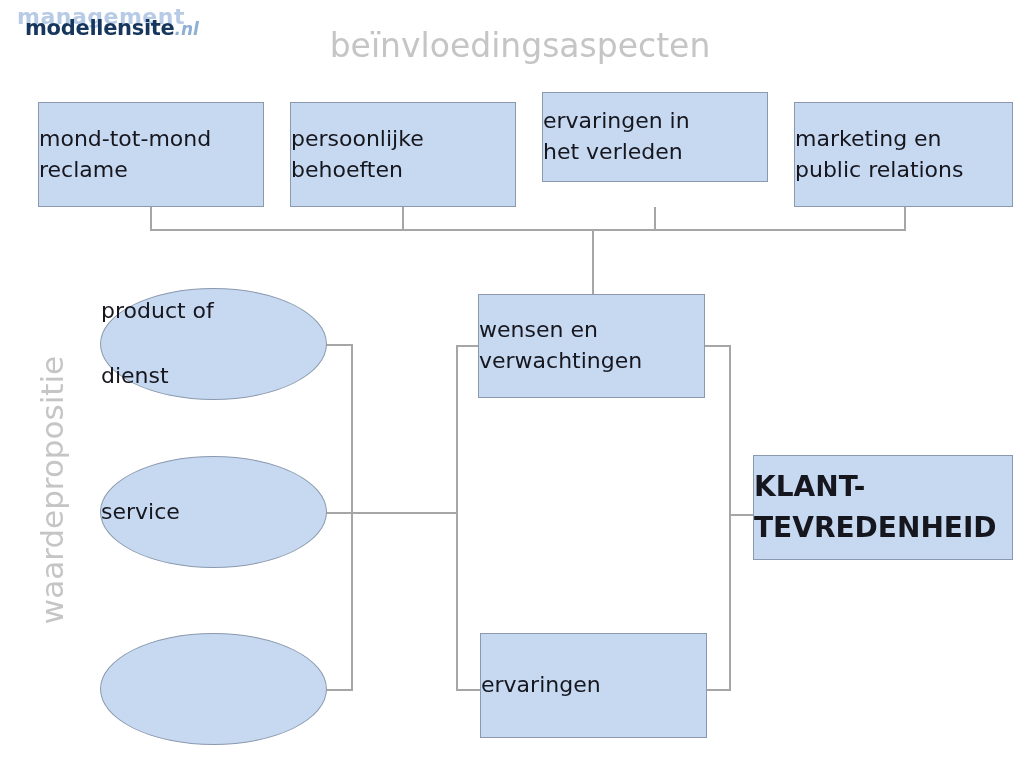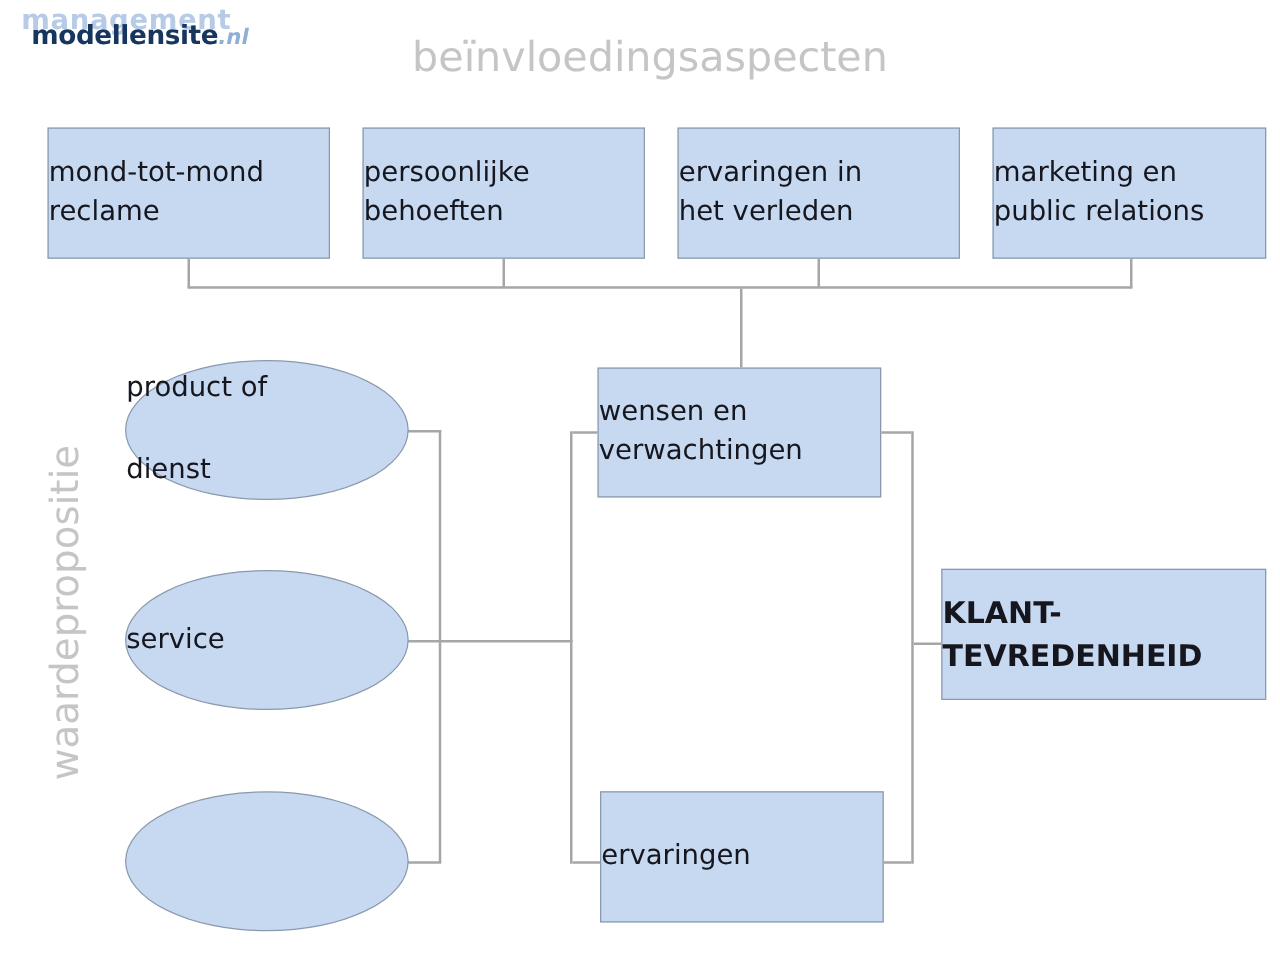--- a/index.html
+++ b/index.html
@@ -32,21 +32,21 @@
   
   .node {
     position:absolute; box-sizing:border-box;
     background:var(--box_fill,#c6d9f1); border:1px solid var(--box_border,#8a99ad);
     display:flex; flex-direction:column; align-items:flex-start; justify-content:center;
     text-align:center; color:var(--ink,#16161e); font-size:22px; line-height:1.4;
     z-index:2;
   }
   .node span { display:block; }
   .ellipse { border-radius:50%;gap:34px; }
-  .bold-node { font-weight:bold; font-size:24px; line-height:1.45; }
+  .bold-node { font-weight:bold; font-size:28px; line-height:1.45; }
 
   
   .line { position:absolute; background:var(--line,#a6a6a6); z-index:1; }
 </style>
 </head>
 <body>
 
 <div class="canvas">
 
   <div class="logo">
@@ -80,21 +80,21 @@
   <div class="line" style="left:731px; top:514px; width:22px; height:2px;"></div>
 
   <div class="node" style="left:38px; top:102px; width:226px; height:105px;">
     <span>mond-tot-mond</span>
     <span>reclame</span>
   </div>
   <div class="node" style="left:290px; top:102px; width:226px; height:105px;">
     <span>persoonlijke</span>
     <span>behoeften</span>
   </div>
-  <div class="node" style="left:542px; top:102px; width:226px; height:105px;">
+  <div class="node" style="left:542px; top:92px; width:226px; height:90px;">
     <span>ervaringen in</span>
     <span>het verleden</span>
   </div>
   <div class="node" style="left:794px; top:102px; width:219px; height:105px;">
     <span>marketing en</span>
     <span>public relations</span>
   </div>
 
   <div class="node ellipse" style="left:100px; top:288px; width:227px; height:112px;">
     <span>product of</span>

